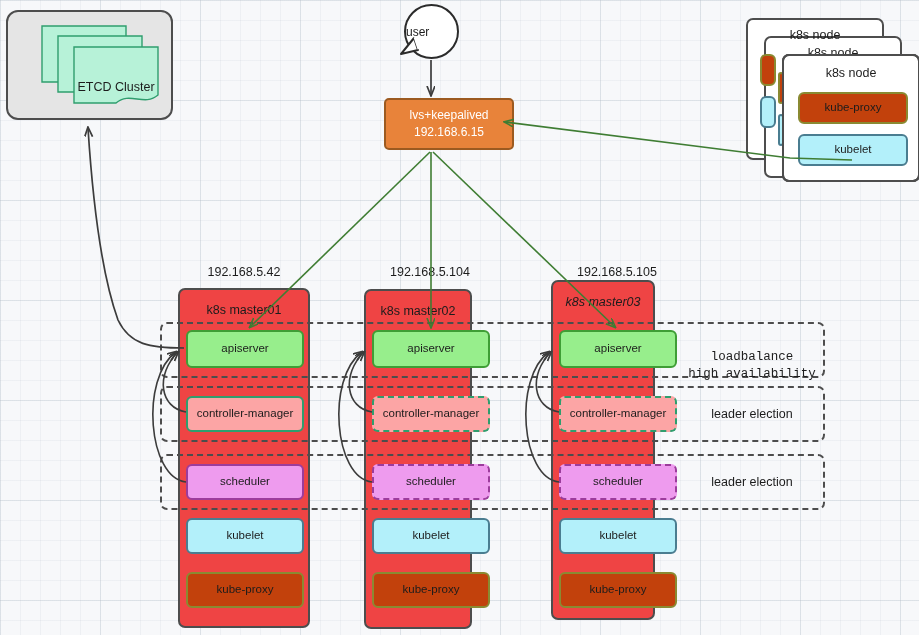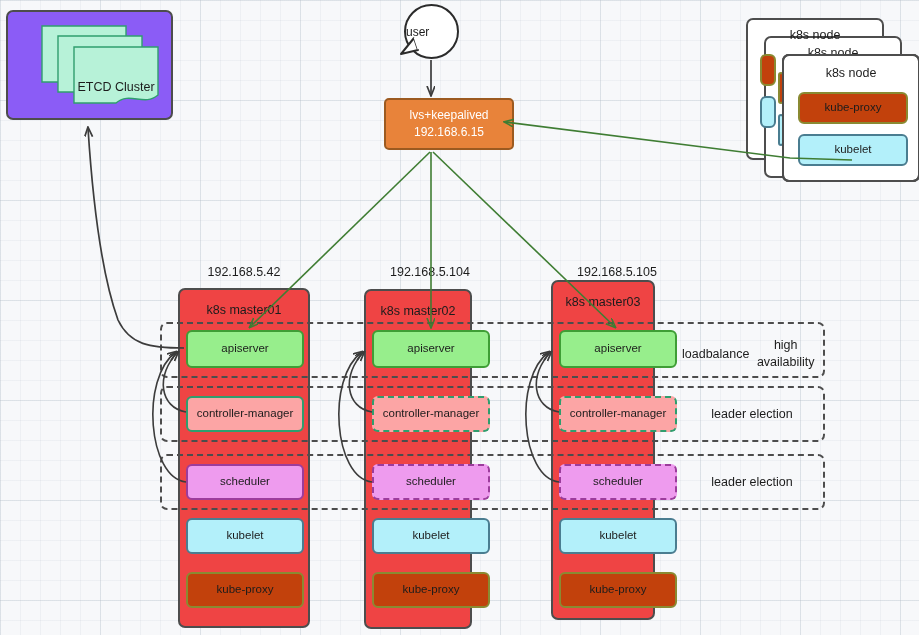--- a/index.html
+++ b/index.html
@@ -50,21 +50,21 @@
     display:flex;align-items:center;justify-content:center;text-align:center;
     font-size:12.5px;color:#1c1c1c;line-height:1.35;
   }
 
   .lb{
     background:#e8833a;border:2px solid #9c5a20;border-radius:5px;
     display:flex;flex-direction:column;align-items:center;justify-content:center;
     color:#fff;font-size:12px;line-height:1.45;
   }
 
-  .etcd-wrap{background:#8b5cf6;border:2px solid #4d4d4d;border-radius:7px;}
+  .etcd-wrap{background:#e5e5e5;border:2px solid #4d4d4d;border-radius:12px;}
   .etcd-doc-label{
     position:absolute;font-size:12.5px;color:#1c1c1c;text-align:center;
   }
   .user-bubble{
     border-radius:50%;background:#fff;border:2px solid #2b2b2b;
     display:flex;align-items:center;justify-content:flex-start;
     font-size:12px;color:#1c1c1c;
   }
 </style>
 </head>
@@ -118,26 +118,26 @@
   <div class="abs iplabel" style="left:178px;top:265px;width:132px;">192.168.5.42</div>
   <div class="abs iplabel" style="left:364px;top:265px;width:132px;">192.168.5.104</div>
   <div class="abs iplabel" style="left:551px;top:265px;width:132px;">192.168.5.105</div>
 
   <div class="abs tabcard" style="left:178px;top:288px;width:132px;height:340px;">
     <div class="tab-label">k8s master01</div>
   </div>
   <div class="abs tabcard" style="left:364px;top:289px;width:108px;height:340px;">
     <div class="tab-label">k8s master02</div>
   </div>
-  <div class="abs tabcard" style="left:551px;top:280px;width:104px;height:340px;">
+  <div class="abs tabcard" style="left:551px;top:280px;width:104px;height:340px;font-style:italic;">
     <div class="tab-label">k8s master03</div>
   </div>
 
   <div class="abs grp" style="left:160px;top:322px;width:665px;height:56px;">
-    <div class="grp-label abs" style="left:520px;top:4px;width:140px;height:52px;flex-direction:row;">
+    <div class="grp-label abs" style="left:520px;top:16px;width:140px;height:52px;flex-direction:column;font-family:Liberation Mono, monospace;">
       <span>loadbalance</span>
       <span>high availability</span>
     </div>
   </div>
   <div class="abs grp" style="left:160px;top:386px;width:665px;height:56px;">
     <div class="grp-label abs" style="left:520px;top:0;width:140px;height:52px;">
       <span>leader election</span>
     </div>
   </div>
   <div class="abs grp" style="left:160px;top:454px;width:665px;height:56px;">

